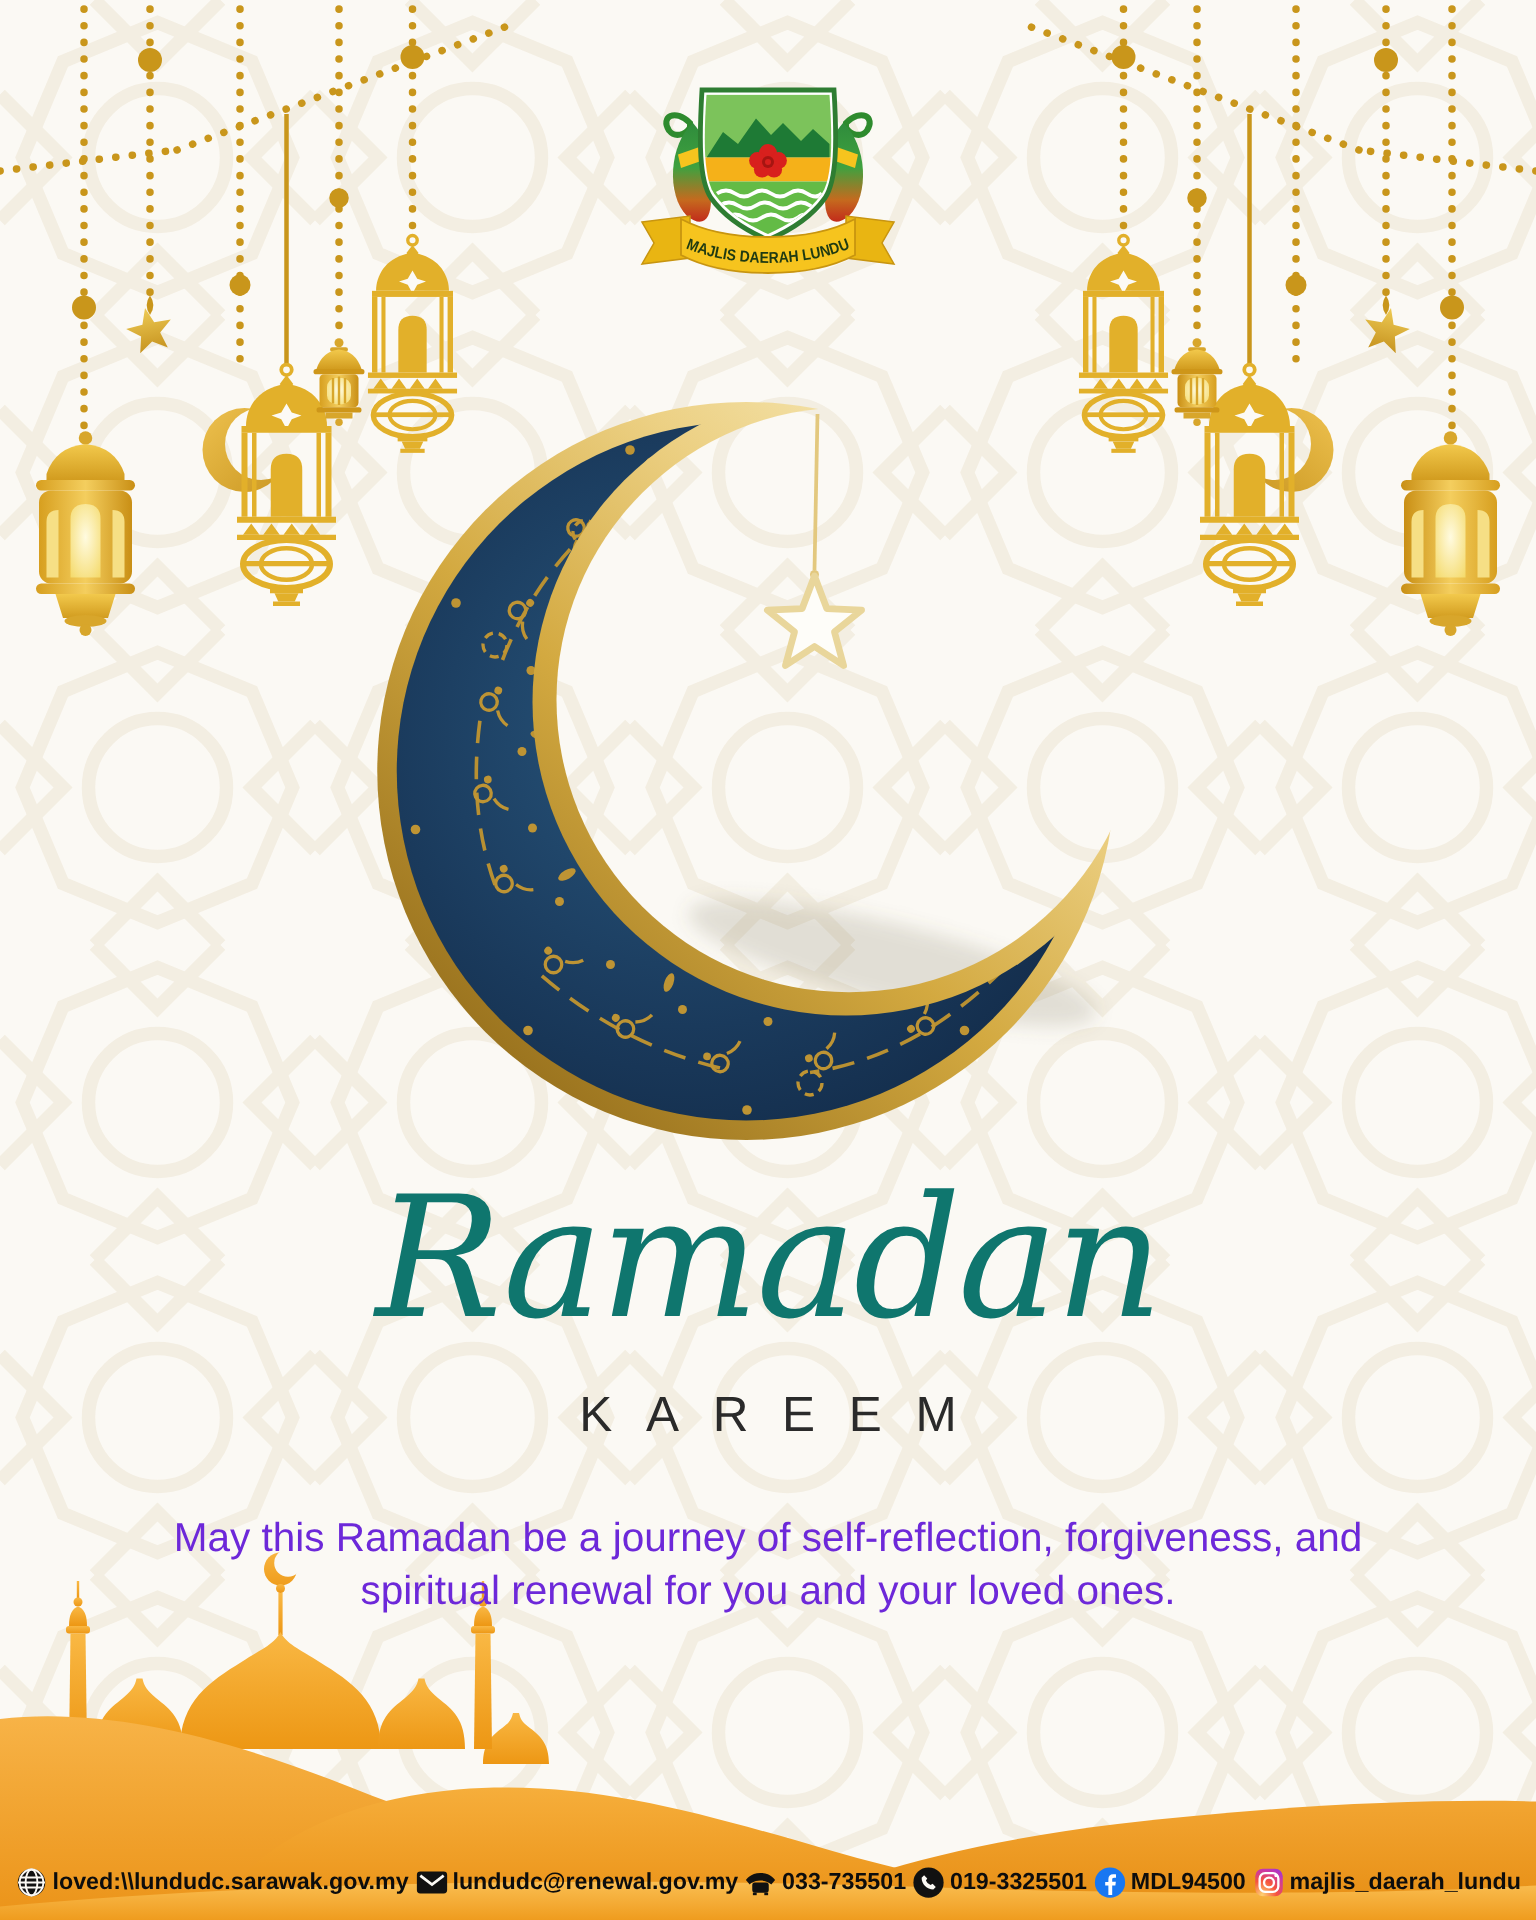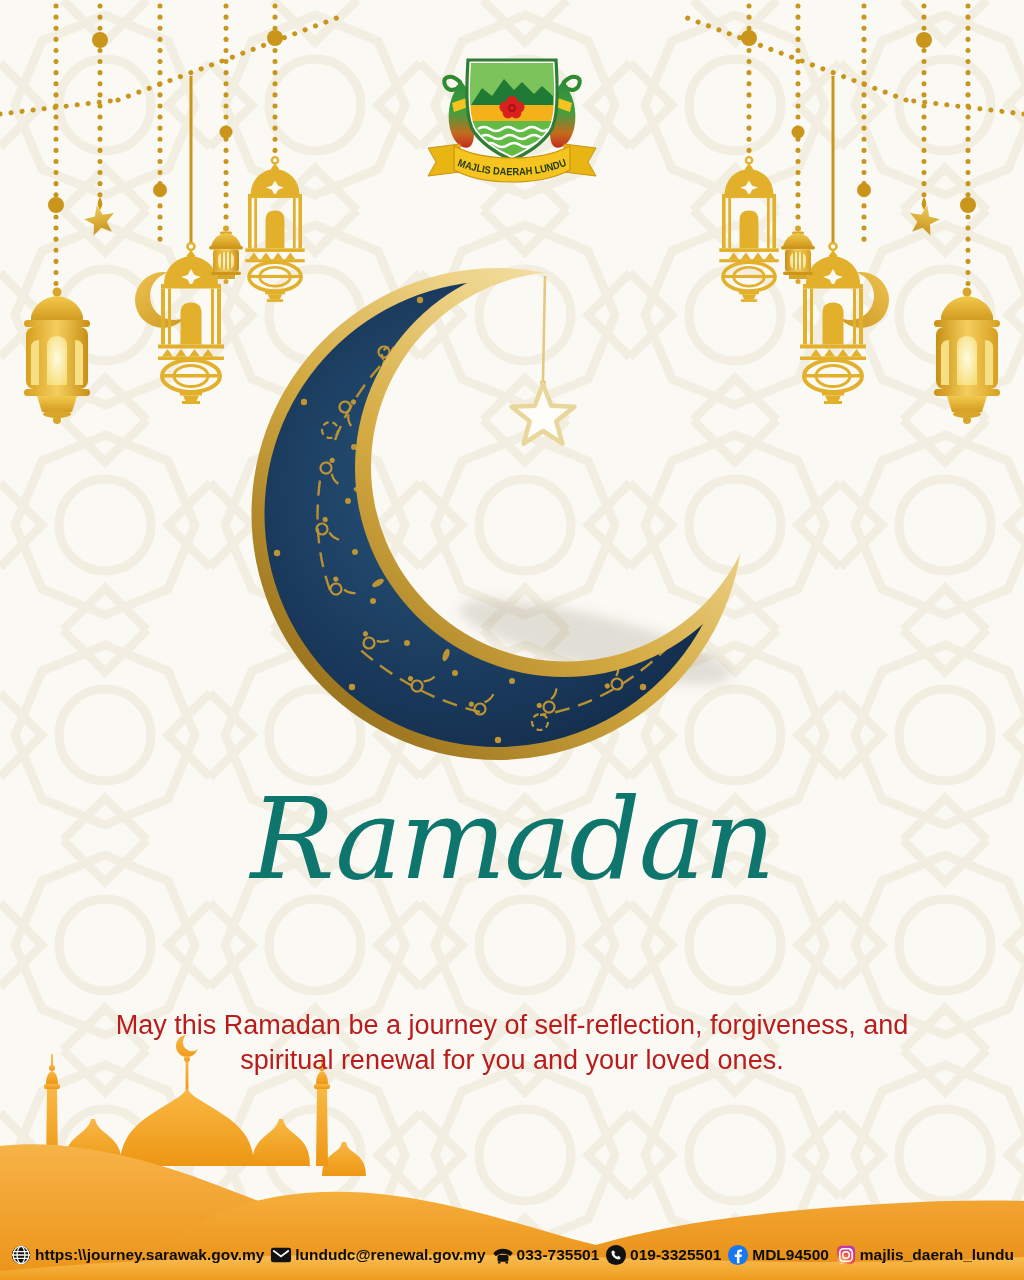--- a/index.html
+++ b/index.html
@@ -16,21 +16,21 @@
     text-align:center; font-family:"DejaVu Serif", serif; font-style:italic;
     font-size:112px; line-height:1.1; color:#0f766e; letter-spacing:-2px;
   }
   .title-sub {
     position:absolute; top:924px; left:0; width:100%;
     text-align:center; font-size:33px; font-weight:400; color:#2a2a2a;
     letter-spacing:.68em; text-indent:.68em;
   }
   .message {
     position:absolute; top:981px; left:112px; width:800px;
-    text-align:center; font-size:27px; line-height:1.3; color:#b91c1c;
+    text-align:center; font-size:27px; line-height:1.3; color:#6d28d9;
   }
   .footer {
     position:absolute; left:0; right:0; bottom:10px; height:30px;
     display:flex; justify-content:space-between; align-items:center;
     padding:0 10px; z-index:5;
   }
   .f-item { display:flex; align-items:center; gap:3px; }
   .f-item span { font-size:15.5px; font-weight:bold; color:#0d0d0d; white-space:nowrap; }
   .f-ico { width:22px; height:22px; flex:none; display:block; }
 </style>
@@ -364,34 +364,35 @@
       <path d="M172,98 L140,94 L140,122 L172,126 L164,112 Z" fill="#E9B512" stroke="#C89510" stroke-width="1"></path>
       <path d="M30,96 C60,112 116,112 146,96 L146,120 C116,136 60,136 30,120 Z" fill="#F6C41E" stroke="#C89510" stroke-width="1.2"></path>
       <path id="ribbonTextPath" d="M30,114 C62,129 114,129 146,114" fill="none"></path>
       <text font-size="10.5" font-weight="bold" fill="#1F3A12" font-family="Liberation Sans, sans-serif">
         <textPath href="#ribbonTextPath" startOffset="50%" text-anchor="middle" textLength="112" lengthAdjust="spacingAndGlyphs">MAJLIS DAERAH LUNDU</textPath>
       </text>
     </g>
   </svg>
 
   <div class="title-script">Ramadan</div>
+  <div class="title-sub">KAREEM</div>
   <p class="message">May this Ramadan be a journey of self-reflection, forgiveness, and spiritual renewal for you and your loved ones.</p>
 
   <div class="footer">
 
     <div class="f-item">
       <svg class="f-ico" viewBox="0 0 24 24">
         <circle cx="12" cy="12" r="10" fill="#111"></circle>
         <g stroke="#FBF9F4" stroke-width="1.4" fill="none">
           <ellipse cx="12" cy="12" rx="4.3" ry="9.4"></ellipse>
           <ellipse cx="12" cy="12" rx="8.6" ry="9.4"></ellipse>
           <path d="M3.4,8.4 H20.6 M2.2,12 H21.8 M3.4,15.6 H20.6"></path>
         </g>
       </svg>
-      <span>https:\\journey.sarawak.gov.my</span>
+      <span>loved:\\lundudc.sarawak.gov.my</span>
     </div>
 
     <div class="f-item">
       <svg class="f-ico" viewBox="0 0 24 24">
         <rect x="1" y="4" width="22" height="16" rx="2.5" fill="#111"></rect>
         <path d="M3.5,7 L12,13.5 L20.5,7" stroke="#FBF9F4" stroke-width="2" fill="none"></path>
       </svg>
       <span>lundudc@renewal.gov.my</span>
     </div>
 

